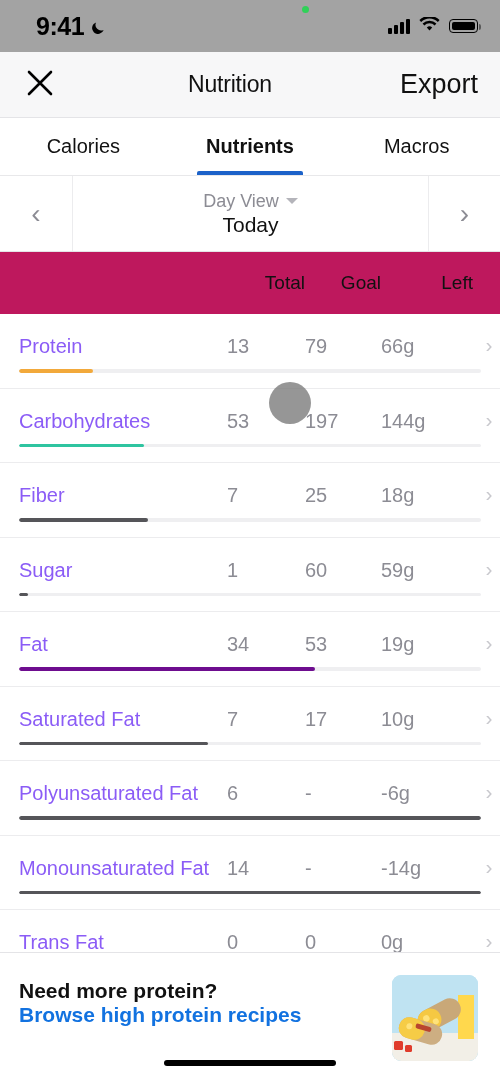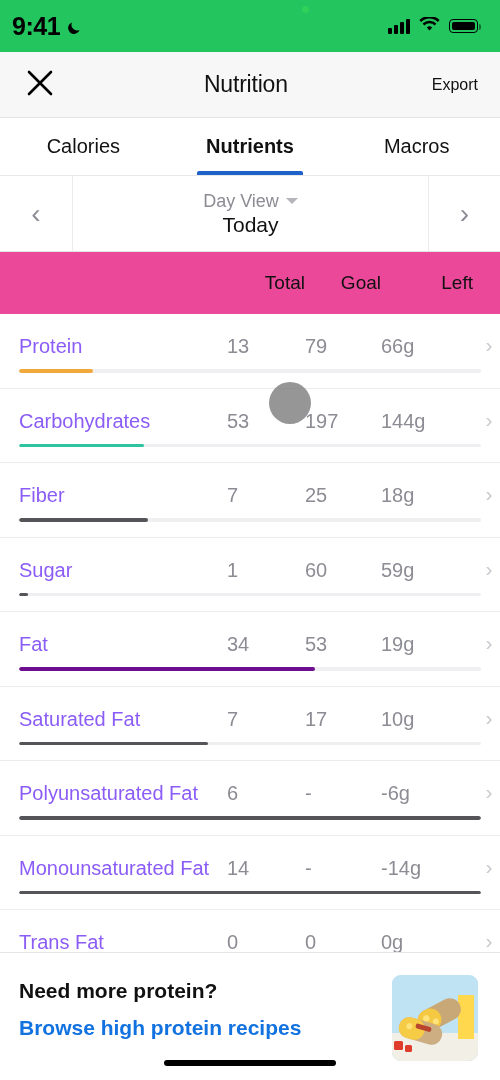--- a/index.html
+++ b/index.html
@@ -6,23 +6,23 @@
   html, body {
     width:500px; height:1080px;
     font-family:"Liberation Sans", sans-serif;
     background:#ffffff;
     overflow:hidden;
   }
   #app { position:relative; width:500px; height:1080px; background:#fff; }
 
   
   .statusbar{
-    height:52px; background:#22c55e;
+    height:52px; background:#a3a3a3;
     display:flex; align-items:center; justify-content:space-between;
-    padding:0 22px 0 12px; position:relative;text-align:center;
+    padding:0 22px 0 36px; position:relative;text-align:center;
   }
   .status-left{ display:flex; align-items:center; gap:6px; }
   .status-time{ font-size:25px; font-weight:700; color:#000; letter-spacing:-0.5px; }
   .moon{ width:17px; height:17px; position:relative; display:inline-block; margin-top:2px;}
   .moon svg{ display:block; }
   .status-right{ display:flex; align-items:center; gap:9px; }
   .rec-dot{
     position:absolute; top:6px; left:50%; margin-left:52px;
     width:7px; height:7px; border-radius:50%; background:#30d158;
   }
@@ -44,21 +44,21 @@
 
   
   .navbar{
     height:66px; background:#f7f7f8;
     display:flex; align-items:center; justify-content:space-between;
     padding:0 22px 0 20px;
     border-bottom:1px solid #e4e4e7;
   }
   .close-btn{ width:40px;height:40px; display:flex;align-items:center;justify-content:center; cursor:pointer;}
   .nav-title{ font-size:23px; font-weight:400; color:#111; letter-spacing:-0.2px;}
-  .export-btn{ font-size:16px; color:#111; cursor:pointer;}
+  .export-btn{ font-size:27px; color:#111; cursor:pointer;}
 
   
   .tabs{ display:flex; height:58px; background:#fff; border-bottom:1px solid #e8e8ea; }
   .tab{
     flex:1; display:flex; align-items:center; justify-content:center;
     font-size:20px; color:#111; position:relative; cursor:pointer;
   }
   .tab.active{ font-weight:700; }
   .tab.active::after{
     content:""; position:absolute; left:18%; right:18%; bottom:0;
@@ -78,21 +78,21 @@
   .datenav .center{
     flex:1; display:flex; flex-direction:column; align-items:center; justify-content:center; gap:1px;
     cursor:pointer;
   }
   .dayview{ display:flex; align-items:center; gap:7px; font-size:18px; color:#8c8c94; }
   .caret{ width:0;height:0;border-left:6px solid transparent;border-right:6px solid transparent;border-top:6px solid #b4b4ba;}
   .today{ font-size:21px; color:#111; }
 
   
   .colhead{
-    height:62px; background:#ec4899;
+    height:62px; background:#be185d;
     display:flex; align-items:center;
     font-size:19px; color:#111;
   }
   .colhead .sp{ flex:1; }
   .ch{ text-align:right; }
   .ch-total{ width:78px; }
   .ch-goal{  width:76px; }
   .ch-left{  width:97px; padding-right:5px; }
   .ch-chev{ width:22px; }
 
@@ -129,21 +129,21 @@
   }
 
   
   .banner{
     position:absolute; left:0; right:0; bottom:0; height:128px;
     background:#fff; border-top:1px solid #e4e4e7;
     display:flex; align-items:flex-start; padding:22px 22px 0 19px;
     z-index:30;
   }
   .banner-text{ flex:1; padding-top:4px; }
-  .banner-title{ font-size:21px; font-weight:700; color:#111; margin-bottom:13px; }
+  .banner-title{ font-size:21px; font-weight:700; color:#111; margin-bottom:0; }
   .banner-link{ font-size:21px; font-weight:700; color:#1272e0; cursor:pointer; }
   .thumb{
     width:86px; height:86px; border-radius:9px; overflow:hidden; flex:none;
     background:#bfe2f2; position:relative;
   }
   .home-indicator{
     position:absolute; bottom:14px; left:50%; transform:translateX(-50%);
     width:172px; height:6px; border-radius:3px; background:#000; z-index:35;
   }
 </style>

